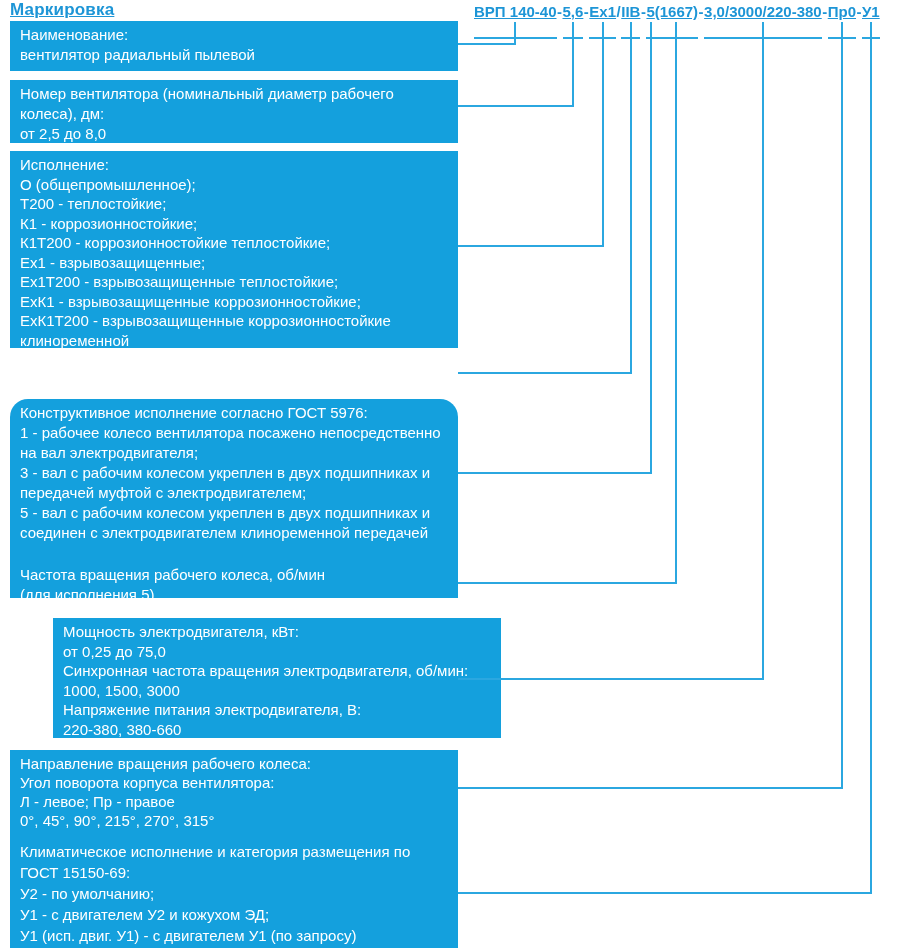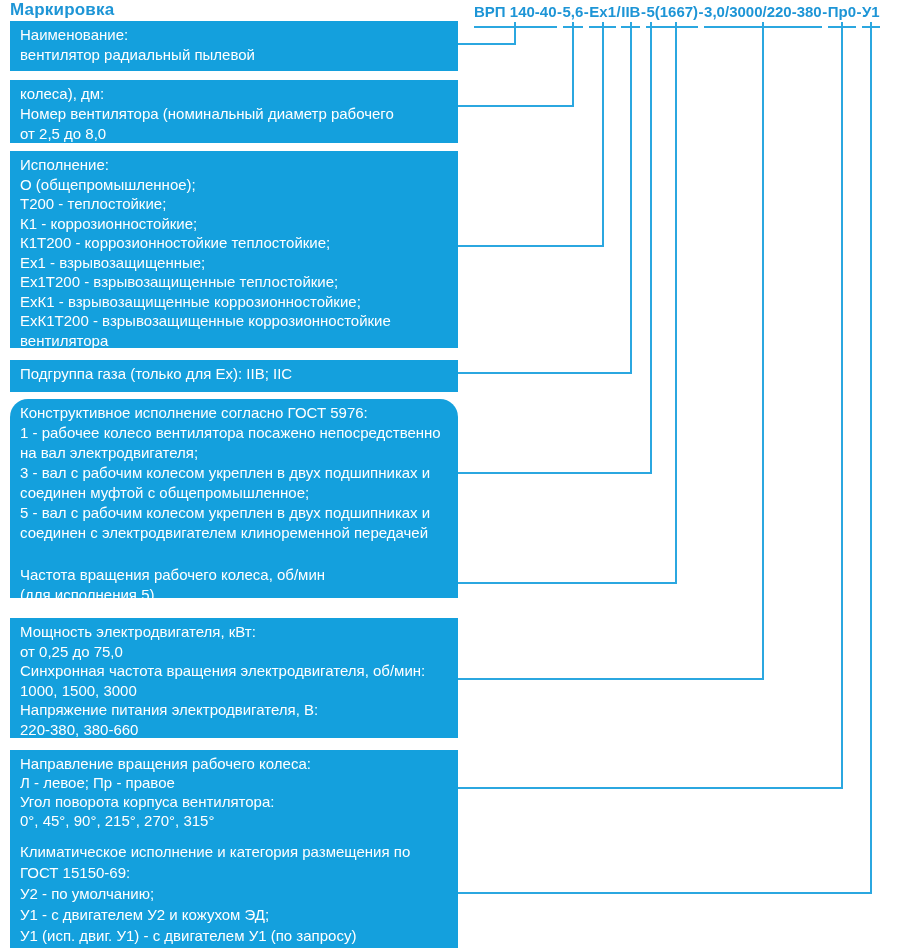--- a/index.html
+++ b/index.html
@@ -10,26 +10,27 @@
   }
   html,body{margin:0;padding:0;background:#fff;}
   .page{
     position:relative;width:900px;height:952px;background:#fff;
     font-family:"Liberation Sans",sans-serif;overflow:hidden;
   }
   .title{
     position:absolute;left:10px;top:0px;
     font-size:17px;font-weight:bold;color:var(--heading);
     letter-spacing:0.2px;
+    text-decoration:underline;
   }
   .code{
     position:absolute;left:474px;top:3px;white-space:nowrap;
     font-size:15px;font-weight:bold;color:var(--heading);
   }
-  .code-seg.u{border-bottom:2px solid var(--line);padding-bottom:6px;}
+  .code-seg.u{border-bottom:2px solid var(--line);padding-bottom:17px;text-decoration:underline;}
   .code-sep{padding:0 0.5px;}
   .box{
     position:absolute;left:10px;width:448px;box-sizing:border-box;
     background:var(--box-fill);color:var(--box-text);
     font-size:15px;padding:4px 8px 0 10px;overflow:hidden;
     line-height:20px;
   }
   .box-line{white-space:nowrap;}
   .overlay{position:absolute;left:0;top:0;width:100%;height:100%;pointer-events:none;}
   .cline{position:absolute;background:var(--line);}
@@ -44,70 +45,67 @@
   <div class="title">Маркировка</div>
 
   <div class="code"><span class="code-seg u">ВРП 140-40</span><span class="code-sep">-</span><span class="code-seg u">5,6</span><span class="code-sep">-</span><span class="code-seg u">Ex1</span><span class="code-sep">/</span><span class="code-seg u">IIB</span><span class="code-sep">-</span><span class="code-seg u">5</span><span class="code-seg u">(1667)</span><span class="code-sep">-</span><span class="code-seg u">3,0/3000/220-380</span><span class="code-sep">-</span><span class="code-seg u">Пр0</span><span class="code-sep">-</span><span class="code-seg u">У1</span></div>
 
   <div class="box" style="top:21px;height:50px;">
       <div class="box-line">Наименование:</div>
       <div class="box-line">вентилятор радиальный пылевой</div>
     </div>
 
   <div class="box" style="top:80px;height:63px;">
+      <div class="box-line">Номер вентилятора (номинальный диаметр рабочего</div>
       <div class="box-line">колеса), дм:</div>
-      <div class="box-line">Номер вентилятора (номинальный диаметр рабочего</div>
       <div class="box-line">от 2,5 до 8,0</div>
     </div>
 
   <div class="box" style="top:151px;height:197px;line-height:19.5px;">
       <div class="box-line">Исполнение:</div>
       <div class="box-line">О (общепромышленное);</div>
       <div class="box-line">Т200 - теплостойкие;</div>
       <div class="box-line">К1 - коррозионностойкие;</div>
       <div class="box-line">К1Т200 - коррозионностойкие теплостойкие;</div>
       <div class="box-line">Ex1 - взрывозащищенные;</div>
       <div class="box-line">Ex1Т200 - взрывозащищенные теплостойкие;</div>
       <div class="box-line">ExК1 - взрывозащищенные коррозионностойкие;</div>
       <div class="box-line">ExК1Т200 - взрывозащищенные коррозионностойкие</div>
-      <div class="box-line">вентилятора</div>
+      <div class="box-line">клиноременной</div>
     </div>
 
-  <div class="box" style="top:360px;height:32px;">
-      <div class="box-line">Подгруппа газа (только для Ex): IIB; IIC</div>
-    </div>
 
   <div class="box" style="top:399px;height:189px;border-radius:18px;">
       <div class="box-line">Конструктивное исполнение согласно ГОСТ 5976:</div>
       <div class="box-line">1 - рабочее колесо вентилятора посажено непосредственно</div>
       <div class="box-line">на вал электродвигателя;</div>
       <div class="box-line">3 - вал с рабочим колесом укреплен в двух подшипниках и</div>
-      <div class="box-line">соединен муфтой с общепромышленное;</div>
+      <div class="box-line">передачей муфтой с электродвигателем;</div>
       <div class="box-line">5 - вал с рабочим колесом укреплен в двух подшипниках и</div>
       <div class="box-line">соединен с электродвигателем клиноременной передачей</div>
     </div>
 
   <div class="box" style="top:561px;height:37px;">
       <div class="box-line">Частота вращения рабочего колеса, об/мин</div>
       <div class="box-line">(для исполнения 5)</div>
     </div>
 
-  <div class="box" style="top:618px;height:120px;line-height:19.5px;">
+  <div class="box" style="top:618px;height:120px;line-height:19.5px;margin-left:43px;">
       <div class="box-line">Мощность электродвигателя, кВт:</div>
       <div class="box-line">от 0,25 до 75,0</div>
       <div class="box-line">Синхронная частота вращения электродвигателя, об/мин:</div>
       <div class="box-line">1000, 1500, 3000</div>
       <div class="box-line">Напряжение питания электродвигателя, В:</div>
       <div class="box-line">220-380, 380-660</div>
     </div>
 
   <div class="box" style="top:750px;height:92px;line-height:19px;">
       <div class="box-line">Направление вращения рабочего колеса:</div>
+      <div class="box-line">Угол поворота корпуса вентилятора:</div>
       <div class="box-line">Л - левое; Пр - правое</div>
-      <div class="box-line">Угол поворота корпуса вентилятора:</div>
       <div class="box-line">0°, 45°, 90°, 215°, 270°, 315°</div>
     </div>
 
   <div class="box" style="top:837px;height:111px;line-height:21px;">
       <div class="box-line">Климатическое исполнение и категория размещения по</div>
       <div class="box-line">ГОСТ 15150-69:</div>
       <div class="box-line">У2 - по умолчанию;</div>
       <div class="box-line">У1 - с двигателем У2 и кожухом ЭД;</div>
       <div class="box-line">У1 (исп. двиг. У1) - с двигателем У1 (по запросу)</div>
     </div>

